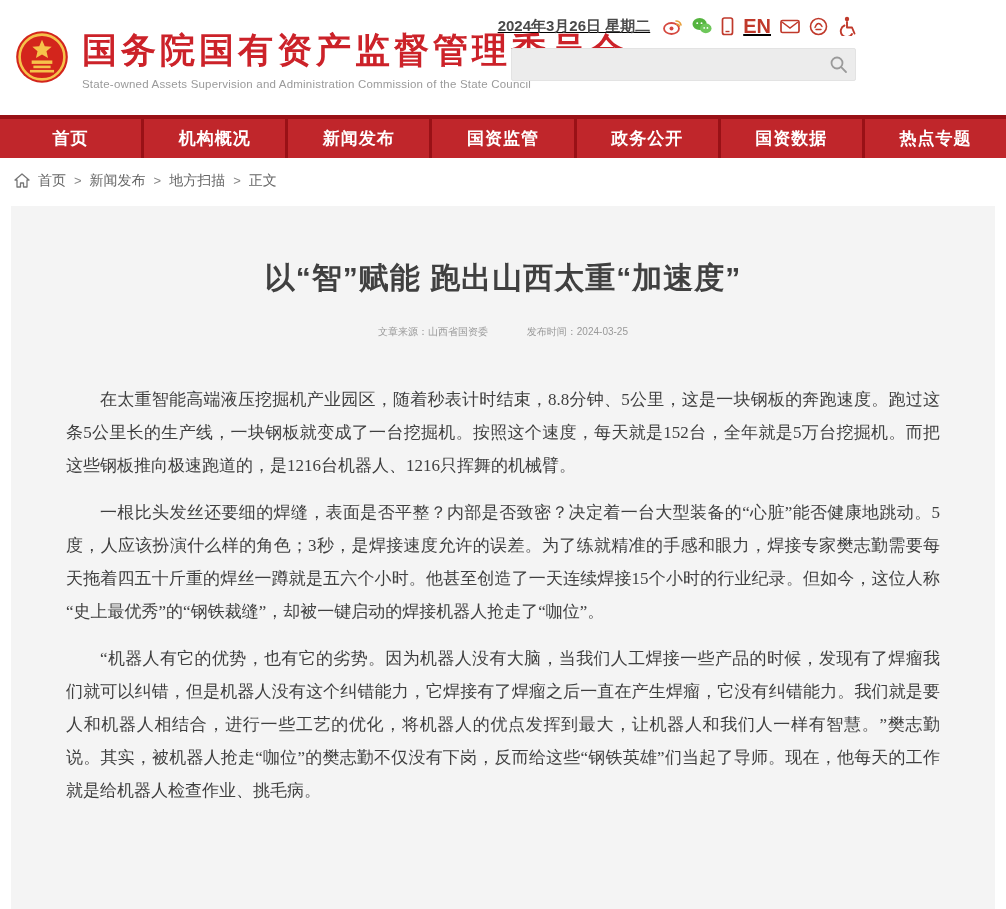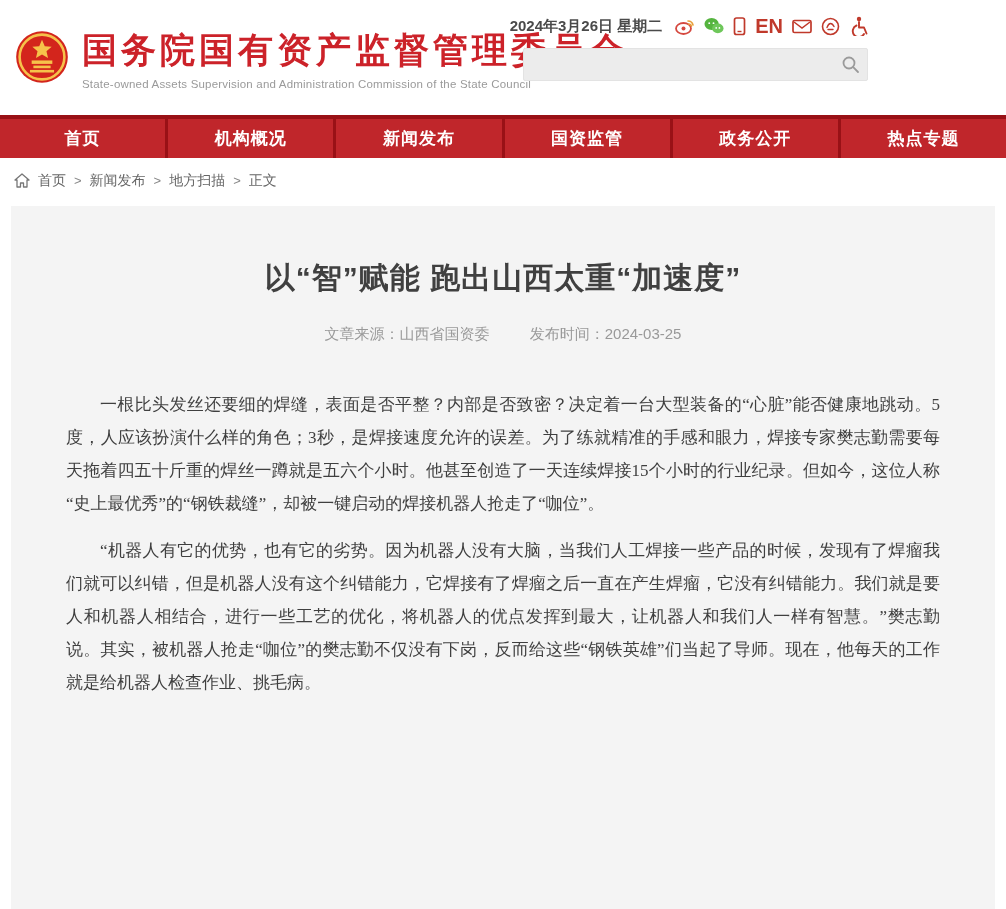--- a/index.html
+++ b/index.html
@@ -7,21 +7,21 @@
               font-family:"Liberation Sans", sans-serif; }
 
   
   .header { position:relative; width:882px; height:115px; background:#fff; padding:14px 12px 0 12px; }
   .brand { display:flex; align-items:flex-start; }
   .emblem { width:56px; height:62px; margin:12px 12px 0 2px; flex:0 0 auto; }
   .brand-text { padding-top:16px; }
   .site-title { color:#cc2229; font-size:35px; font-weight:bold; letter-spacing:4px; line-height:40px; }
   .site-subtitle { color:#9a9a9a; font-size:11.5px; margin-top:8px; letter-spacing:0.2px; }
 
-  .header-right { position:absolute; top:14px; right:14px; width:345px; }
+  .header-right { position:absolute; top:14px; right:26px; width:345px;text-decoration:underline; }
   .top-line { display:flex; align-items:center; justify-content:flex-end; gap:9px; height:24px; }
   .date-text { color:#4a4a4a; font-size:15px; font-weight:bold; margin-right:4px; white-space:nowrap; }
   .tiny-icon { width:20px; height:20px; display:inline-flex; align-items:center; justify-content:center; cursor:pointer; }
   .en-label { color:#c0392b; font-weight:bold; font-size:20px; cursor:pointer; }
   .search-bar { margin-top:10px; height:33px; background:#ececec; border:1px solid #e3e3e3; border-radius:2px;
                 display:flex; align-items:center; }
   .search-input { flex:1; border:none; background:transparent; outline:none; height:100%; padding:0 8px; font-size:14px; color:#333; }
   .search-btn { width:34px; height:100%; border:none; background:transparent; display:flex; align-items:center; justify-content:center; cursor:pointer; }
 
   
@@ -33,21 +33,21 @@
 
   
   .breadcrumb { height:45px; display:flex; align-items:center; padding:0 14px; background:#fff;
                 color:#666; font-size:14px; gap:8px; }
   .crumb { cursor:pointer; color:#666; }
   .crumb-sep { color:#888; font-size:13px; }
 
   
   .article-box { margin:3px 11px 0 11px; background:#f4f4f4; height:760px; padding:52px 55px 0 55px; }
   .article-title { text-align:center; color:#404040; font-size:30px; font-weight:bold; letter-spacing:1px; }
-  .article-meta { text-align:center; color:#999; font-size:15px; margin-top:26px; }
+  .article-meta { text-align:center; color:#999; font-size:10px; margin-top:26px; }
   .article-meta span { margin:0 18px; }
   .article-body { margin-top:44px; font-family:"Liberation Serif", serif; }
   .article-body p { font-size:17px; color:#3f3f3f; line-height:33px; text-align:justify;
                     text-indent:2em; margin-bottom:14px; }
 
   svg { display:block; }
 </style>
 </head>
 <body>
 
@@ -126,20 +126,21 @@
     </div>
   </div>
 </div>
 
 <div class="nav">
   <div class="nav-item">首页</div>
   <div class="nav-item">机构概况</div>
   <div class="nav-item">新闻发布</div>
   <div class="nav-item">国资监管</div>
   <div class="nav-item">政务公开</div>
+  <div class="nav-item">国资数据</div>
   <div class="nav-item">热点专题</div>
 </div>
 
 <div class="breadcrumb">
   <svg width="16" height="15" viewBox="0 0 16 15">
     <path d="M8 1 L15 7 h-2 v7 h-3.5 v-4 h-3 v4 H3 V7 H1 z" fill="none" stroke="#777" stroke-width="1.3" stroke-linejoin="round"></path>
   </svg>
   <span class="crumb">首页</span>
   <span class="crumb-sep">&gt;</span>
   <span class="crumb">新闻发布</span>
@@ -149,16 +150,17 @@
   <span class="crumb">正文</span>
 </div>
 
 <div class="article-box">
   <div class="article-title">以“智”赋能 跑出山西太重“加速度”</div>
   <div class="article-meta">
     <span>文章来源：山西省国资委</span>
     <span>发布时间：2024-03-25</span>
   </div>
   <div class="article-body">
+    <p>在太重智能高端液压挖掘机产业园区，随着秒表计时结束，8.8分钟、5公里，这是一块钢板的奔跑速度。跑过这条5公里长的生产线，一块钢板就变成了一台挖掘机。按照这个速度，每天就是152台，全年就是5万台挖掘机。而把这些钢板推向极速跑道的，是1216台机器人、1216只挥舞的机械臂。</p>
     <p>一根比头发丝还要细的焊缝，表面是否平整？内部是否致密？决定着一台大型装备的“心脏”能否健康地跳动。5度，人应该扮演什么样的角色；3秒，是焊接速度允许的误差。为了练就精准的手感和眼力，焊接专家樊志勤需要每天拖着四五十斤重的焊丝一蹲就是五六个小时。他甚至创造了一天连续焊接15个小时的行业纪录。但如今，这位人称“史上最优秀”的“钢铁裁缝”，却被一键启动的焊接机器人抢走了“咖位”。</p>
     <p>“机器人有它的优势，也有它的劣势。因为机器人没有大脑，当我们人工焊接一些产品的时候，发现有了焊瘤我们就可以纠错，但是机器人没有这个纠错能力，它焊接有了焊瘤之后一直在产生焊瘤，它没有纠错能力。我们就是要人和机器人相结合，进行一些工艺的优化，将机器人的优点发挥到最大，让机器人和我们人一样有智慧。”樊志勤说。其实，被机器人抢走“咖位”的樊志勤不仅没有下岗，反而给这些“钢铁英雄”们当起了导师。现在，他每天的工作就是给机器人检查作业、挑毛病。</p>
   </div>
 </div>
 
 </body></html>

